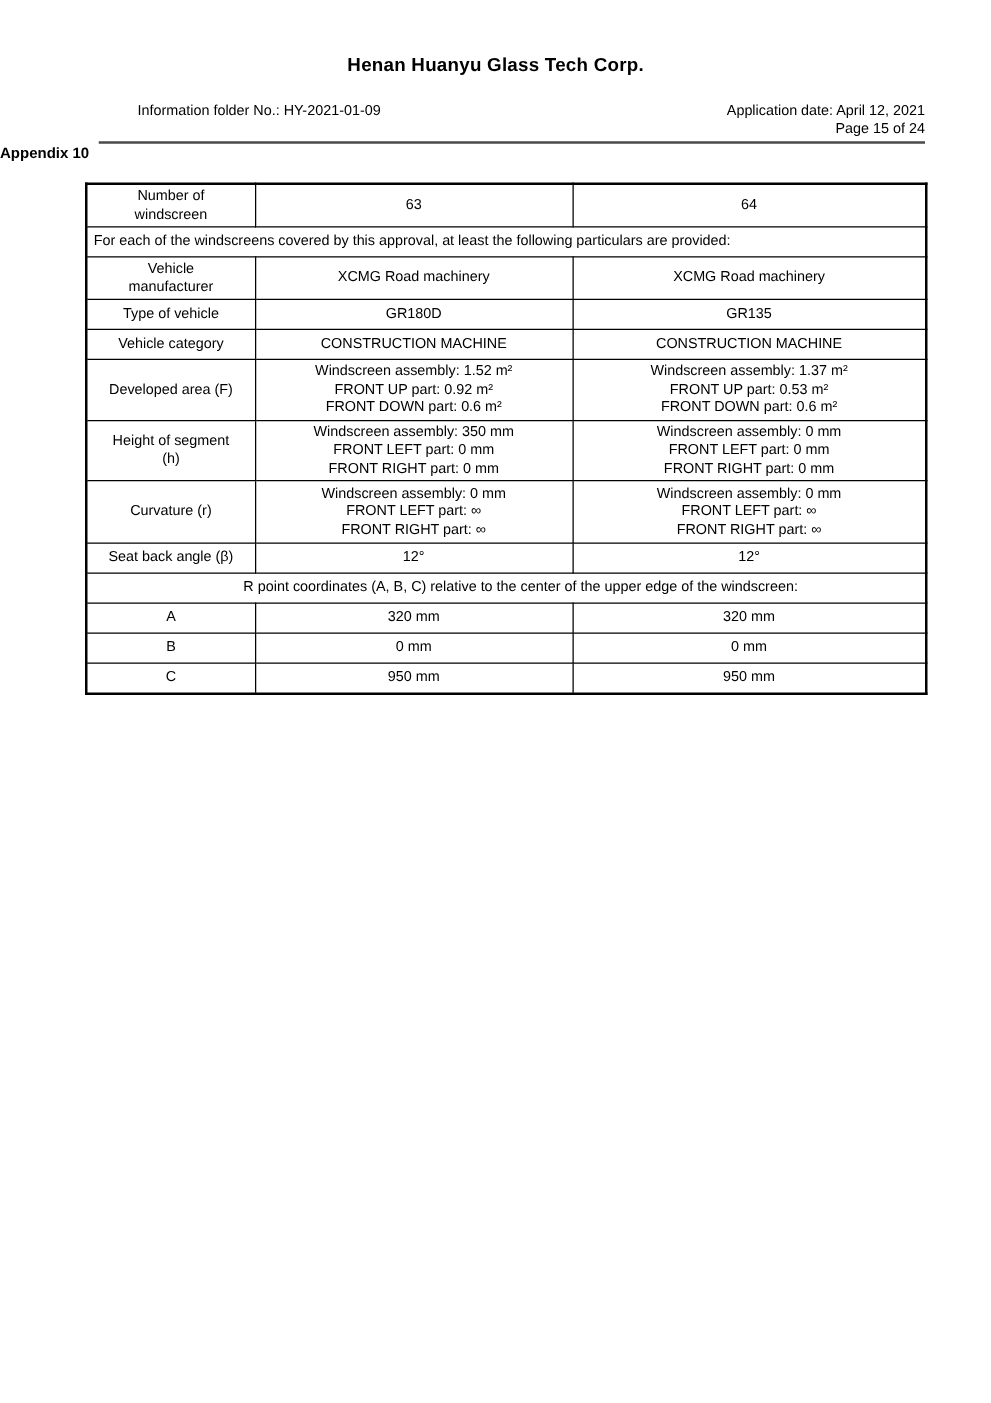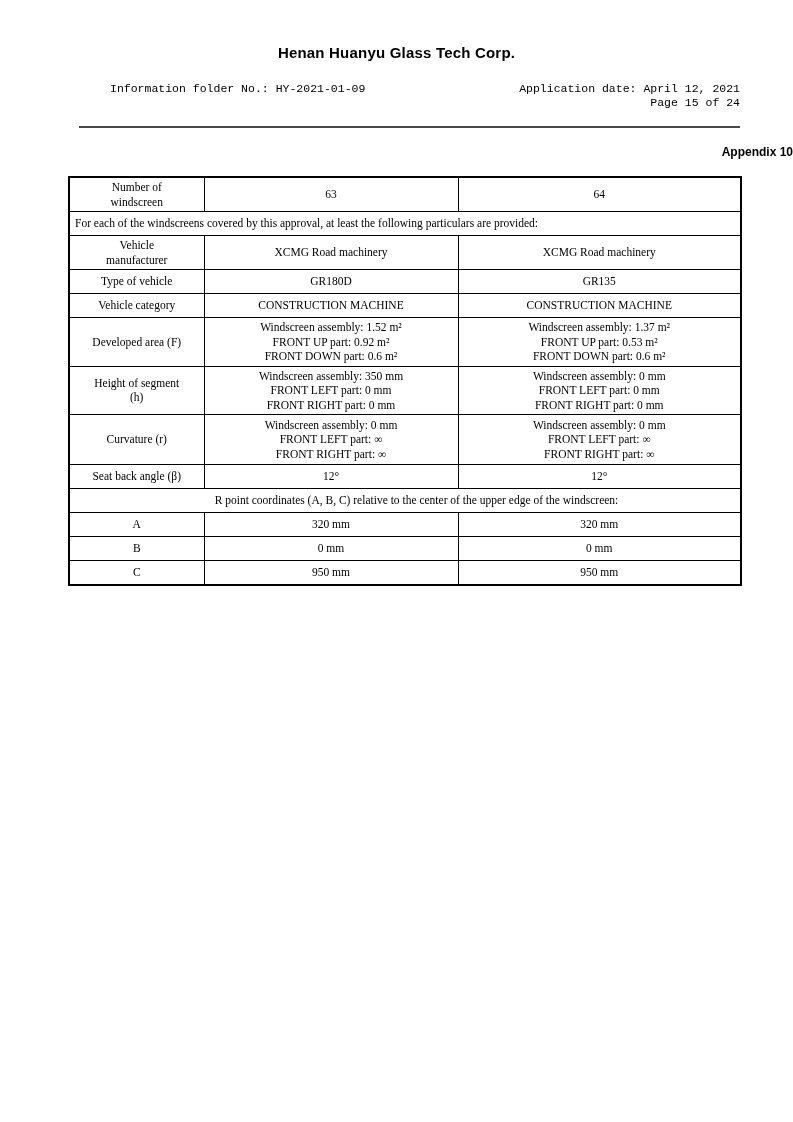--- a/index.html
+++ b/index.html
@@ -14,55 +14,52 @@
     overflow: hidden;
   }
   .company-title {
     padding-top: 44px;
     text-align: center;
     font-size: 15px;
     font-weight: bold;
     letter-spacing: 0.2px;
   }
   .meta-row {
-    margin: 21px 53px 16px 110px;
+    margin: 21px 53px 3px 110px;
     display: flex;
     justify-content: space-between;
     align-items: flex-start;
     font-size: 11.5px;
     line-height: 14px;
-    font-family: Liberation Mono, monospace;
   }
   .meta-right { text-align: right; }
   .header-rule {
     margin: 2px 53px 0 79px;
     border: none;
     border-top: 2px solid #4a4a4a;
   }
   .appendix-title {
-    margin-top: 17px;
-    text-align: right;
+    text-align: left;
     font-size: 12px;
     font-weight: bold;
   }
   .doc-subtitle {
     margin-top: 11px;
     text-align: center;
     font-size: 11.5px;
     font-weight: bold;
   }
   table.ws-table {
     margin: 17px 0 0 68px;
     width: 672px;
     border-collapse: collapse;
     font-size: 11.5px;
     line-height: 14.5px;
     table-layout: fixed;
     border: 2px solid #000;
-    font-family: Liberation Serif, serif;
   }
   .ws-table td {
     border: 1px solid #000;
     text-align: center;
     vertical-align: middle;
     padding: 2px 4px;
     white-space: pre-line;
   }
   .ws-table td.full-left {
     text-align: left;

